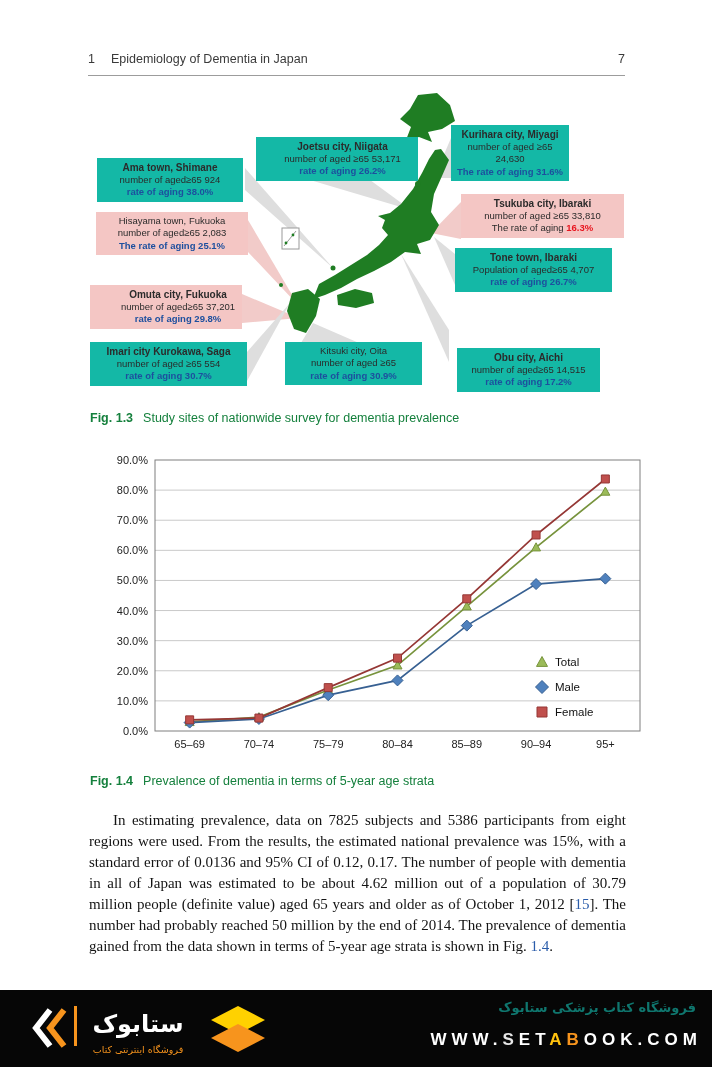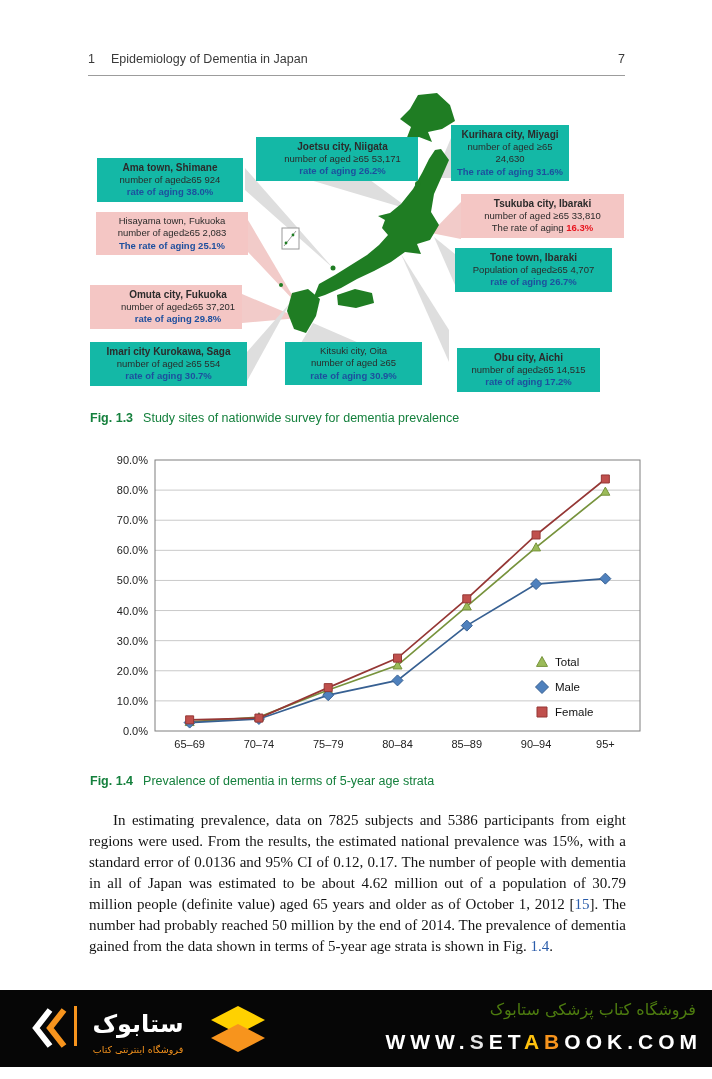--- a/index.html
+++ b/index.html
@@ -45,23 +45,23 @@
   .chart { position:absolute; left:98px; top:450px; width:548px; height:304px; }
 
   
   .body-par { position:absolute; left:89px; top:810px; width:537px; margin:0;
               font-family:"Liberation Serif",serif; font-size:15px; line-height:1.4;
               text-align:justify; color:#141414; text-indent:24px; }
   .body-par .link { color:#2a5caa; }
 
   
   .footer { position:absolute; left:0; bottom:12px; width:712px; height:77px; background:#060606; }
-  .tagline { position:absolute; right:16px; top:10px; color:#4d7c0f; font-weight:400; font-size:16px;
+  .tagline { position:absolute; right:16px; top:10px; color:#0f766e; font-weight:700; font-size:13px;
              font-family:"DejaVu Sans",sans-serif; direction:rtl; }
-  .url { position:absolute; right:10px; top:40px; font-size:21px; font-weight:700; letter-spacing:5px;
+  .url { position:absolute; right:10px; top:40px; font-size:17px; font-weight:700; letter-spacing:5px;
          font-family:"Liberation Sans",sans-serif; }
   .logo-svg { position:absolute; left:26px; top:6px; }
   .logo-title { font-family:"DejaVu Sans",sans-serif; font-weight:700; }
   .logo-sub { font-family:"DejaVu Sans",sans-serif; }
 </style>
 </head>
 <body>
 
 <div class="page">
 

